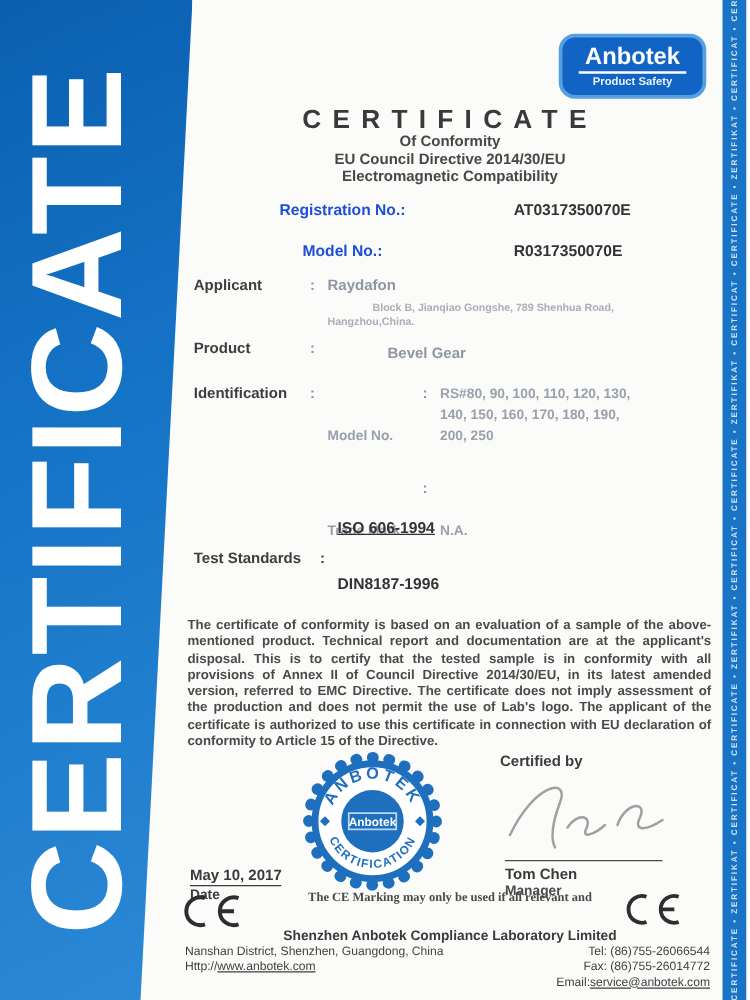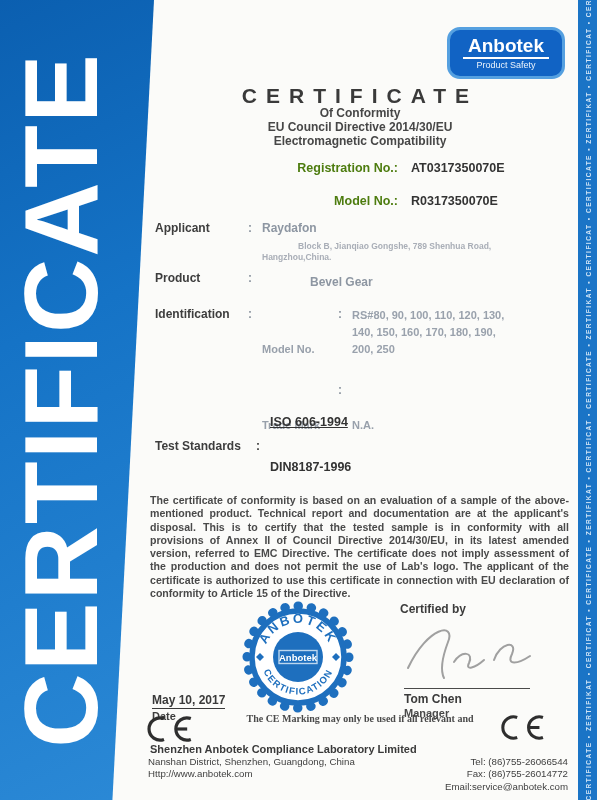--- a/index.html
+++ b/index.html
@@ -16,28 +16,28 @@
   .strip{position:absolute;left:578px;top:0;width:19px;height:800px;background:#1a74c6;overflow:hidden;}
   .strip-text{position:absolute;left:188px;top:391px;width:800px;height:19px;
         transform:rotate(-90deg);font-size:6.5px;font-weight:bold;color:#cfe4f6;
         letter-spacing:1.5px;white-space:nowrap;line-height:19px;overflow:hidden;}
   
   .logo{position:absolute;left:447px;top:27px;width:118px;height:52px;background:#1163c4;
         border:3px solid #55a0e0;border-radius:13px;box-sizing:border-box;
         display:flex;flex-direction:column;align-items:center;justify-content:center;}
   .logo-name{font-size:19px;font-weight:bold;color:#fff;line-height:20px;
         border-bottom:2px solid #fff;padding:0 5px 1px 5px;}
-  .logo-tag{font-size:9px;font-weight:normal;color:#eaf3fc;margin-top:1px;}
+  .logo-tag{font-size:9px;font-weight:bold;color:#eaf3fc;margin-top:1px;}
   
   .title{position:absolute;left:152px;top:84px;width:416px;text-align:center;
         font-size:21px;font-weight:bold;letter-spacing:9px;color:#3a3a3a;}
   .sub{position:absolute;left:152px;width:416px;text-align:center;font-size:12px;
         font-weight:bold;color:#474747;}
   .regrow{position:absolute;left:150px;width:420px;display:flex;font-size:12.5px;font-weight:bold;}
-  .regrow .lbl{flex:0 0 248px;text-align:right;color:#4d7c0f;}
+  .regrow .lbl{flex:0 0 248px;text-align:center;color:#1d4ed8;}
   .regrow .val{margin-left:13px;color:#333;}
   
   .flabel{position:absolute;left:155px;font-size:12px;font-weight:bold;color:#3d3d3d;}
   .fcolon{position:absolute;font-size:12px;font-weight:bold;color:#8d96a2;}
   .fval{position:absolute;font-size:12px;font-weight:bold;color:#8d96a2;}
   .faint{color:#98a0ab;font-size:11px;margin-top:36px;}
   .addr{position:absolute;left:262px;font-size:8.5px;color:#a9aeb7;line-height:10.5px;font-weight:bold;}
   .modelvals{position:absolute;left:352px;width:190px;font-size:11px;font-weight:bold;
         color:#99a1ac;line-height:17px;}
   .tsval{position:absolute;left:270px;font-size:12.5px;font-weight:bold;color:#333;}
@@ -48,26 +48,26 @@
   .sig{position:absolute;left:402px;top:616px;}
   .sigline{position:absolute;left:404px;top:688px;width:126px;border-top:1.5px solid #4a4a4a;}
   .signame{position:absolute;left:404px;top:692px;font-size:12px;font-weight:bold;color:#3a3a3a;}
   .sigtitle{position:absolute;left:404px;top:707px;font-size:11px;font-weight:bold;color:#4a4a4a;}
   .dateval{position:absolute;left:152px;top:693px;font-size:12px;font-weight:bold;color:#3a3a3a;
         border-bottom:1.5px solid #3a3a3a;padding-bottom:1px;}
   .datelbl{position:absolute;left:152px;top:710px;font-size:11px;font-weight:bold;color:#3d3d3d;}
   .cemark{position:absolute;}
   .cenote{position:absolute;left:205px;top:713px;width:310px;text-align:center;
         font-size:10px;font-weight:bold;color:#4a4a4a;line-height:12px;font-family:Liberation Serif, serif;}
-  .fcompany{position:absolute;left:150px;top:743px;width:420px;
+  .fcompany{position:absolute;left:150px;top:743px;width:420px;text-align:center;
         font-size:11px;font-weight:bold;color:#3a3a3a;}
   .fleft{position:absolute;left:148px;top:756px;width:280px;font-size:9.7px;color:#3f3f3f;line-height:12.3px;}
   .fright{position:absolute;left:388px;top:756px;width:180px;text-align:right;font-size:9.7px;
         color:#3f3f3f;line-height:12.3px;}
-  .ulink{color:#3f3f3f;}
+  .ulink{text-decoration:underline;color:#3f3f3f;}
 </style>
 </head>
 <body>
 
 <div class="page">
 
   <div class="band"></div>
   <div class="band-text">CERTIFICATE</div>
 
   <div class="strip"></div>

